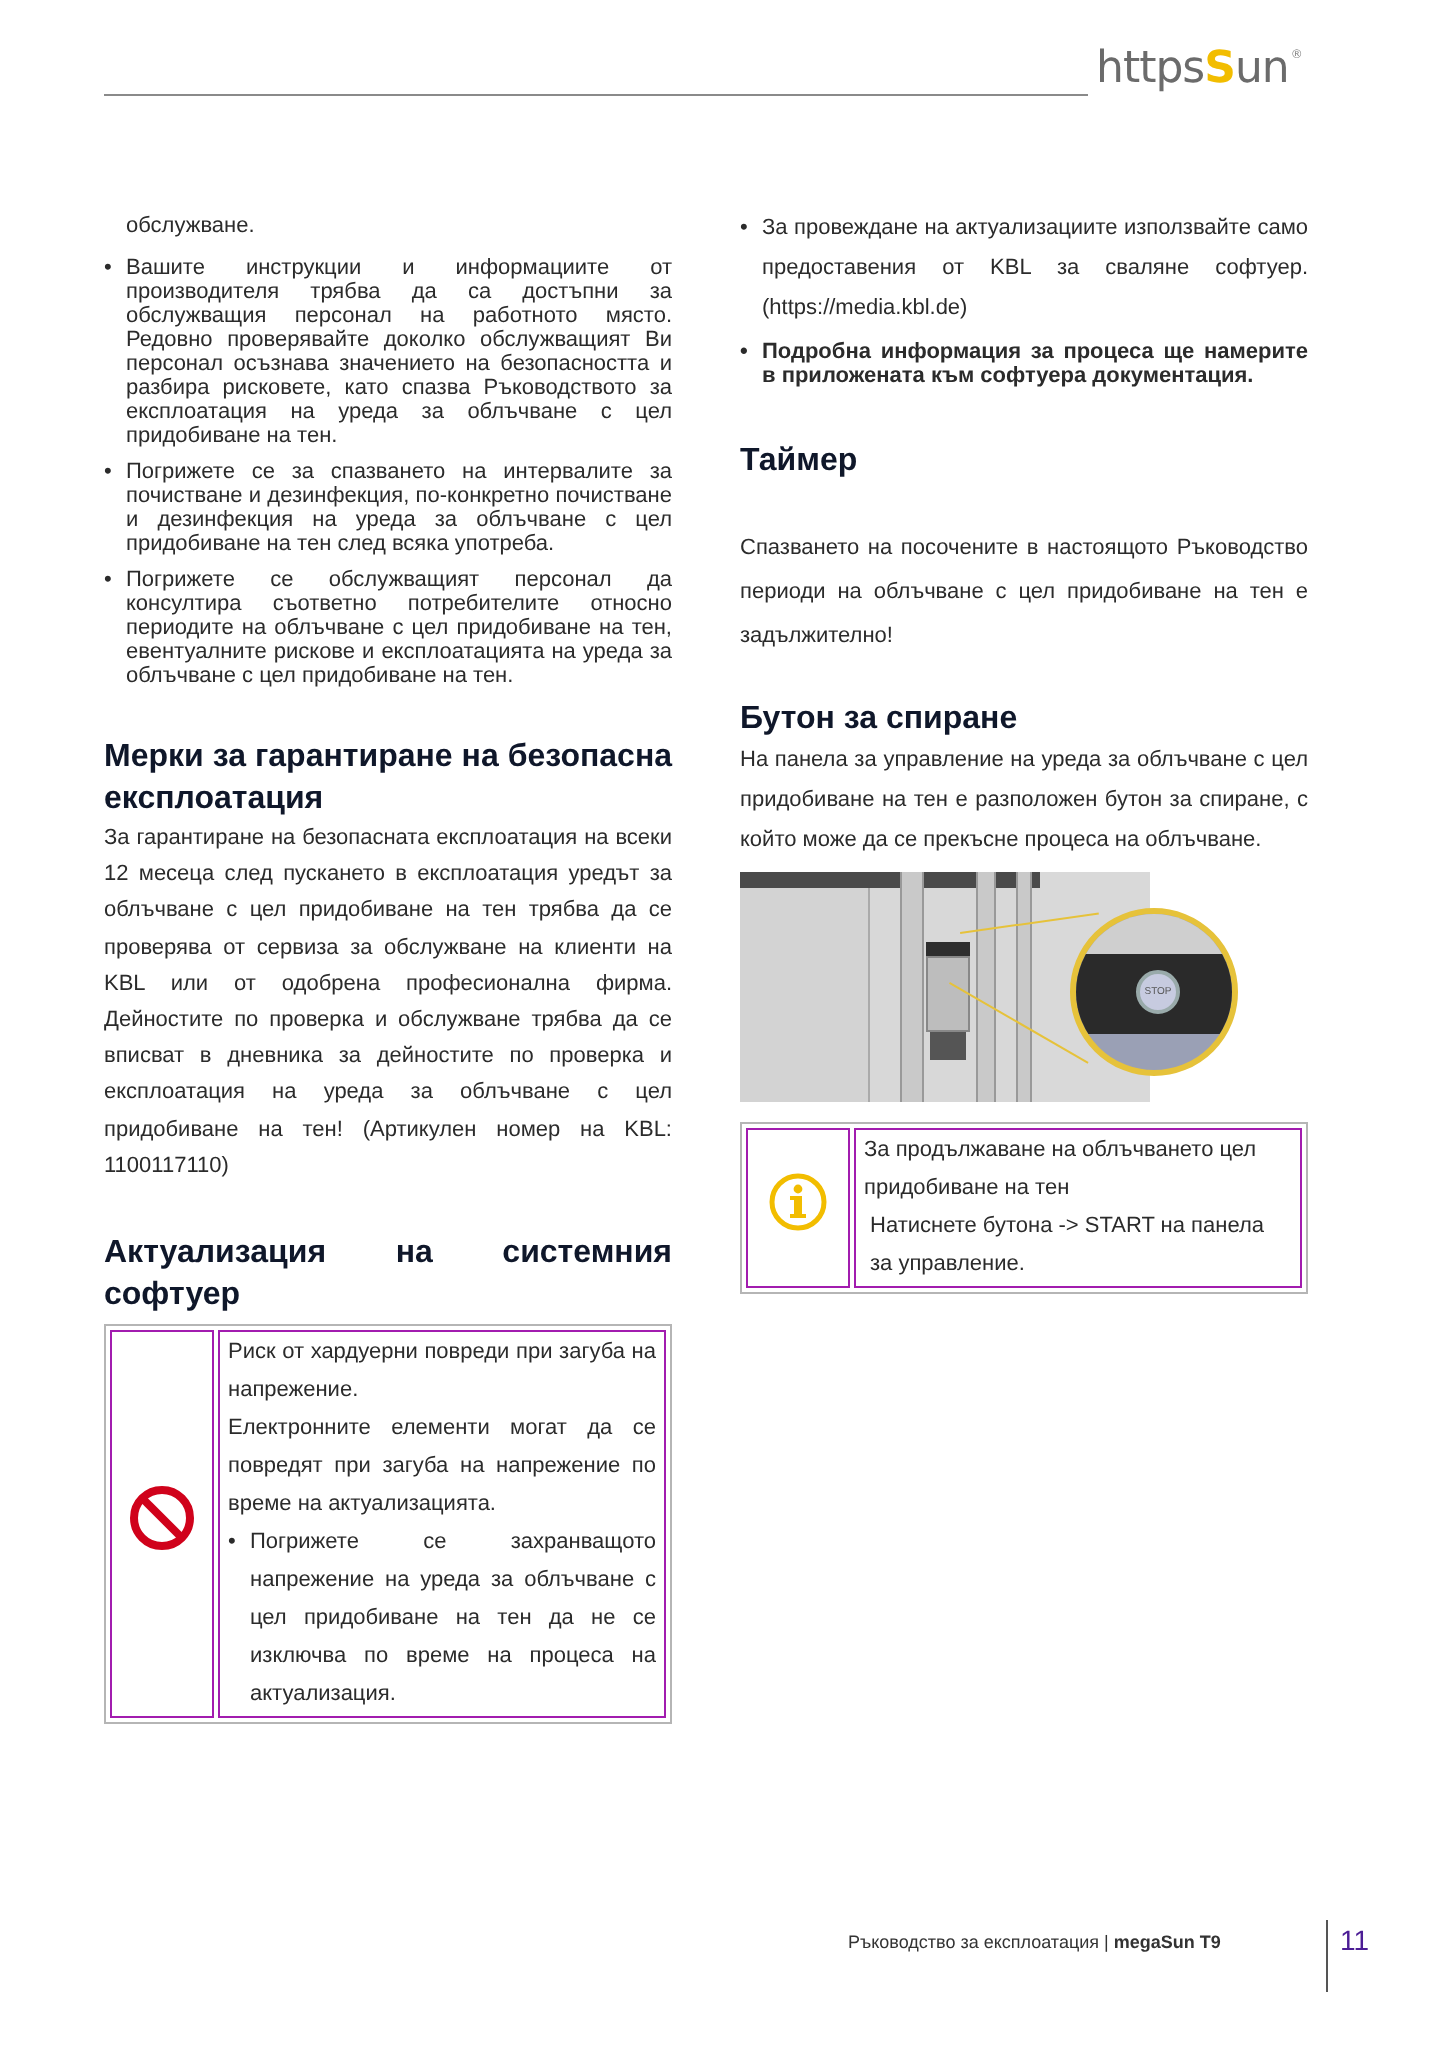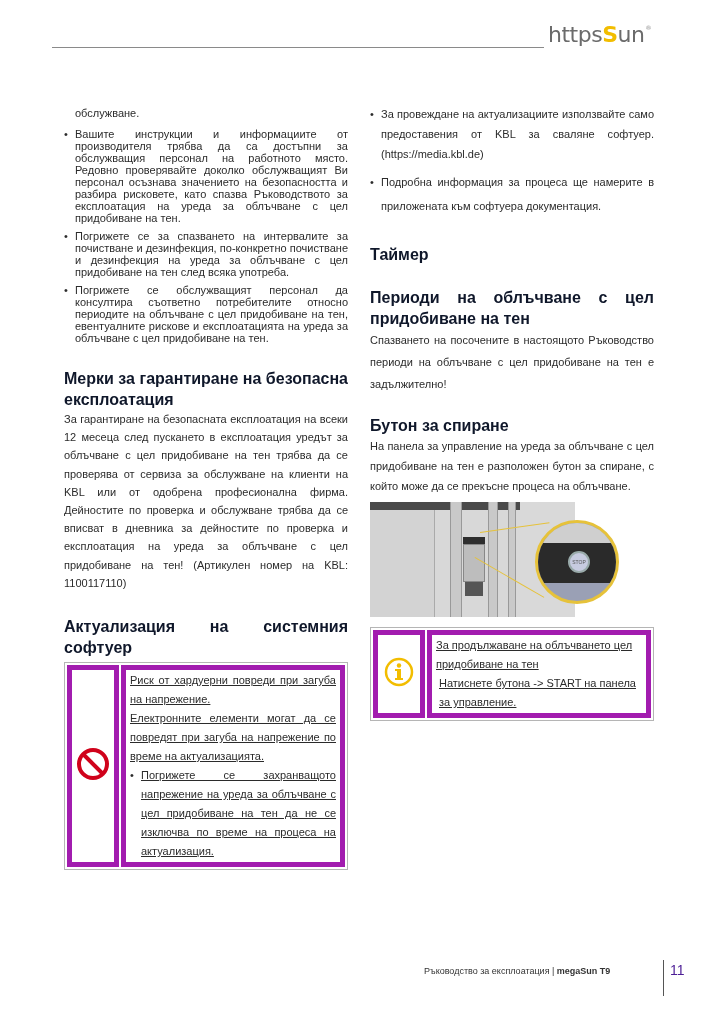--- a/index.html
+++ b/index.html
@@ -5,36 +5,36 @@
   * { margin: 0; padding: 0; box-sizing: border-box; }
   html, body { width: 724px; height: 1024px; background: #ffffff; overflow: hidden; }
   body { position: relative; font-family: "Liberation Sans", sans-serif; color: #2b2b2b; }
 
   .header-line { position: absolute; left: 52px; top: 47px; width: 492px; height: 1px; background: #8a8a8a; }
   .logo { position: absolute; left: 548px; top: 22px; font-family: "DejaVu Sans", sans-serif; font-size: 22px; letter-spacing: -0.5px; color: #6b6b6b; font-weight: normal; }
   .logo .s { color: #f2bd00; font-weight: bold; }
   .logo .reg { font-size: 6px; vertical-align: top; position: relative; top: 2px; left: 1px; color: #888; }
 
   .col { position: absolute; top: 104px; width: 284px; font-size: 11px; line-height: 18px; }
-  .col-left { left: 64px; }
+  .col-left { left: 52px; }
   .col-right { left: 370px; }
 
   p.body { text-align: justify; margin-bottom: 0; }
   ul.bul { list-style: none; }
   ul.bul li { position: relative; padding-left: 11px; text-align: justify; margin-top: 6px; }
   ul.bul li::before { content: "•"; position: absolute; left: 0; top: 0; }
   .left-top li { line-height: 12px; }
 
   h2 { color: #0f172a; font-size: 16px; line-height: 21px; font-weight: bold; text-align: justify; text-align-last: left; }
   .h-just { text-align-last: justify; }
 
   .gap-big { height: 26px; }
 
   table.notice { width: 100%; border-collapse: separate; border-spacing: 2px; border: 1px solid #b5b5b5; margin-top: 4px; }
-  table.notice td { border: 5px solid #a21caf; vertical-align: middle; text-decoration: underline; }
+  table.notice td { border: 1px solid #a21caf; vertical-align: middle; }
   td.icon-cell { width: 52px; text-align: center; }
   td.text-cell { padding: 1px 4px 1px 4px; font-size: 11px; line-height: 19px; }
   td.text-cell p { text-align: justify; }
   td.text-cell ul.bul li { margin-top: 0; line-height: 19px; }
 
   .photo { position: relative; width: 290px; height: 115px; margin-top: 6px; overflow: hidden; background: #d8d8d8; }
   .photo .panel-left { position: absolute; left: 0; top: 8px; width: 65px; height: 107px; background: #d3d3d3; border-right: 1px solid #aaa; }
   .photo .topbar { position: absolute; left: 0; top: 0; width: 205px; height: 8px; background: #4a4a4a; }
   .photo .rail { position: absolute; top: 0; height: 115px; background: #c9c9c9; border-left: 1px solid #999; border-right: 1px solid #999; }
   .photo .right-panel { position: absolute; left: 150px; top: 0; width: 55px; height: 115px; background: #d9d9d9; }
@@ -91,28 +91,27 @@
         </ul>
       </td>
     </tr>
   </tbody>
     </table>
 </div>
 
 <div class="col col-right">
   <ul class="bul" style="margin-top:-6px;">
     <li style="line-height:20px;">За провеждане на актуализациите използвайте само предоставения от KBL за сваляне софтуер. (https://media.kbl.de)</li>
-    <li style="line-height:24px;">Подробна информация за процеса ще намерите в приложената към софтуера документация.</li>
+    <li style="line-height:12px;font-weight:bold;">Подробна информация за процеса ще намерите в приложената към софтуера документация.</li>
   </ul>
 
   <div class="gap-big" style="height:26px"></div>
   <h2>Таймер</h2>
 
   <div class="gap-big" style="height:22px"></div>
-  <h2 class="h-just" style="text-align-last:left;">Периоди на облъчване с цел придобиване на тен</h2>
   <p class="body" style="line-height:22px;">Спазването на посочените в настоящото Ръководство периоди на облъчване с цел придобиване на тен е задължително!</p>
 
   <div class="gap-big" style="height:20px"></div>
   <h2>Бутон за спиране</h2>
   <p class="body" style="line-height:20px;">На панела за управление на уреда за облъчване с цел придобиване на тен е разположен бутон за спиране, с който може да се прекъсне процеса на облъчване.</p>
 
   <div class="photo">
     <div class="topbar"></div>
     <div class="panel-left"></div>
     <div class="rail" style="left:80px;width:12px;"></div>

